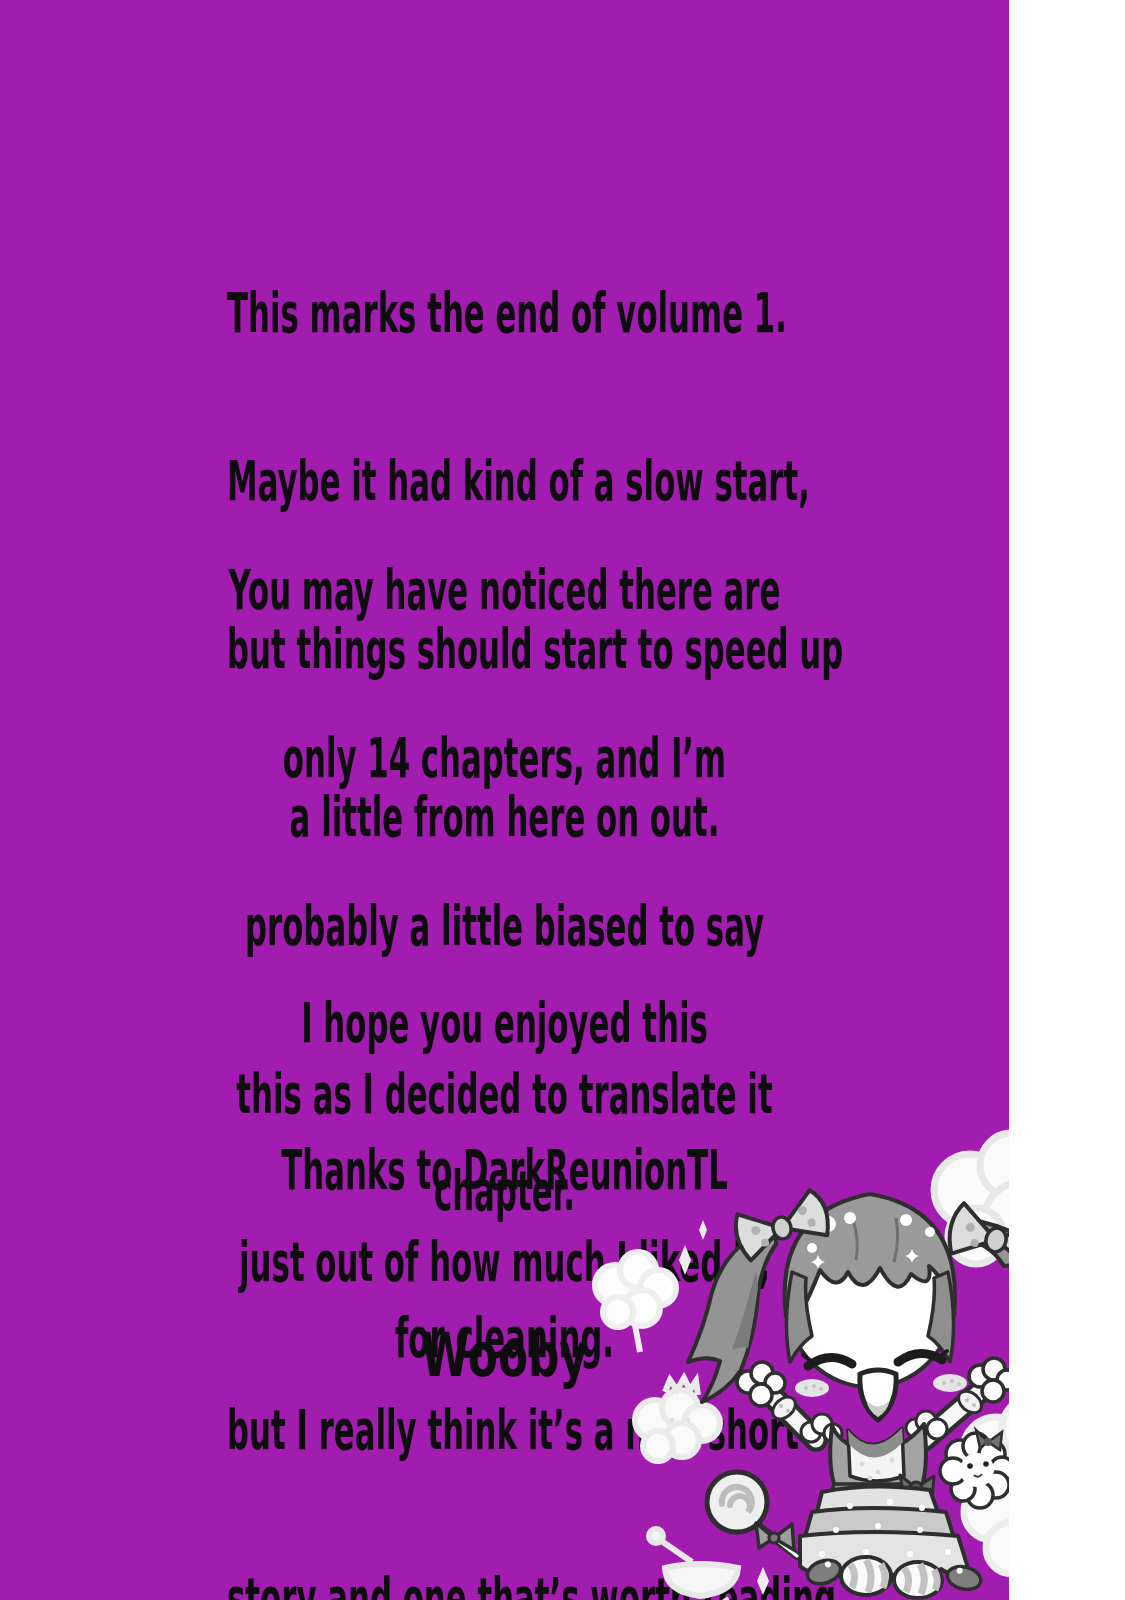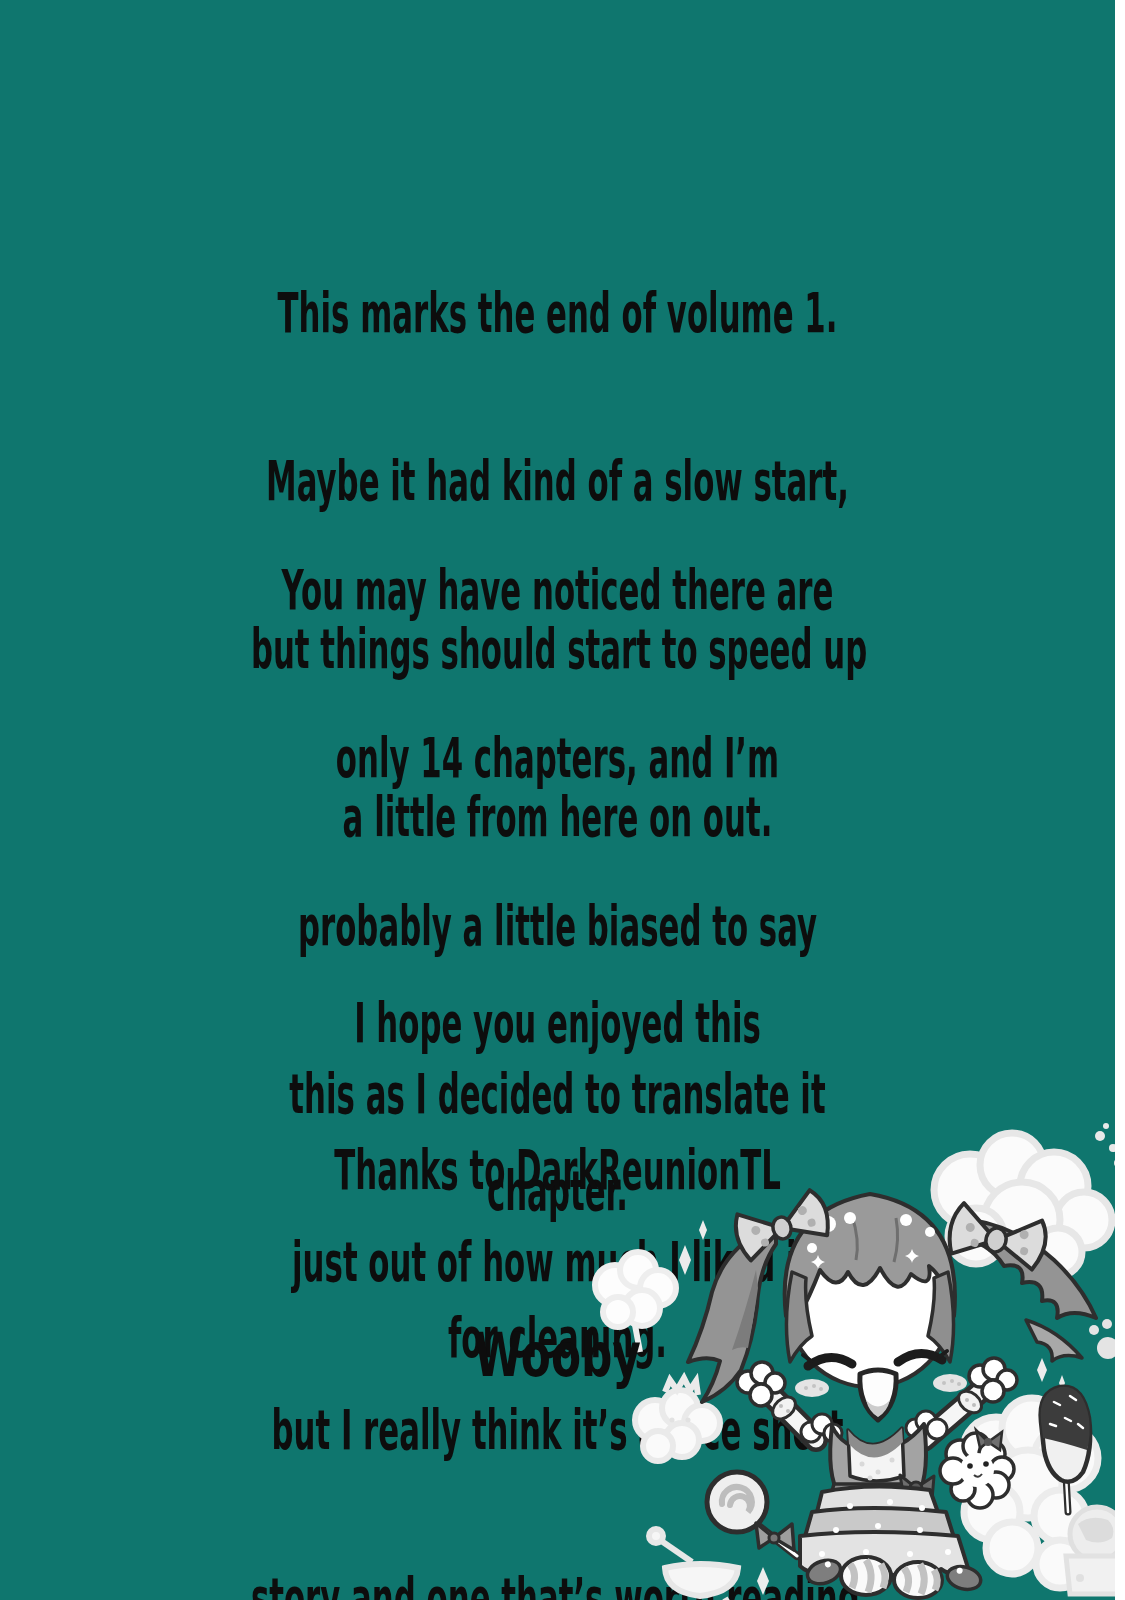--- a/index.html
+++ b/index.html
@@ -4,22 +4,22 @@
 <style>
   html,body{margin:0;padding:0;}
   body{
     width:1125px;height:1600px;
     background:#ffffff;
     font-family:"DejaVu Sans", sans-serif;
     overflow:hidden;
     position:relative;
   }
   .page{
-    position:absolute;left:0;top:0;width:1115px;height:1600px;
-    background:#0f766e;overflow:hidden;
+    position:absolute;left:0;top:0;width:1009px;height:1600px;
+    background:#a21caf;overflow:hidden;
   }
   .comic-block{
     position:absolute;left:0;right:0;
     text-align:center;
     font-weight:700;
     color:#0d0d0d;
     font-size:56px;line-height:56px;
     transform:scaleX(0.55);
     transform-origin:50% 0;
     white-space:pre;

